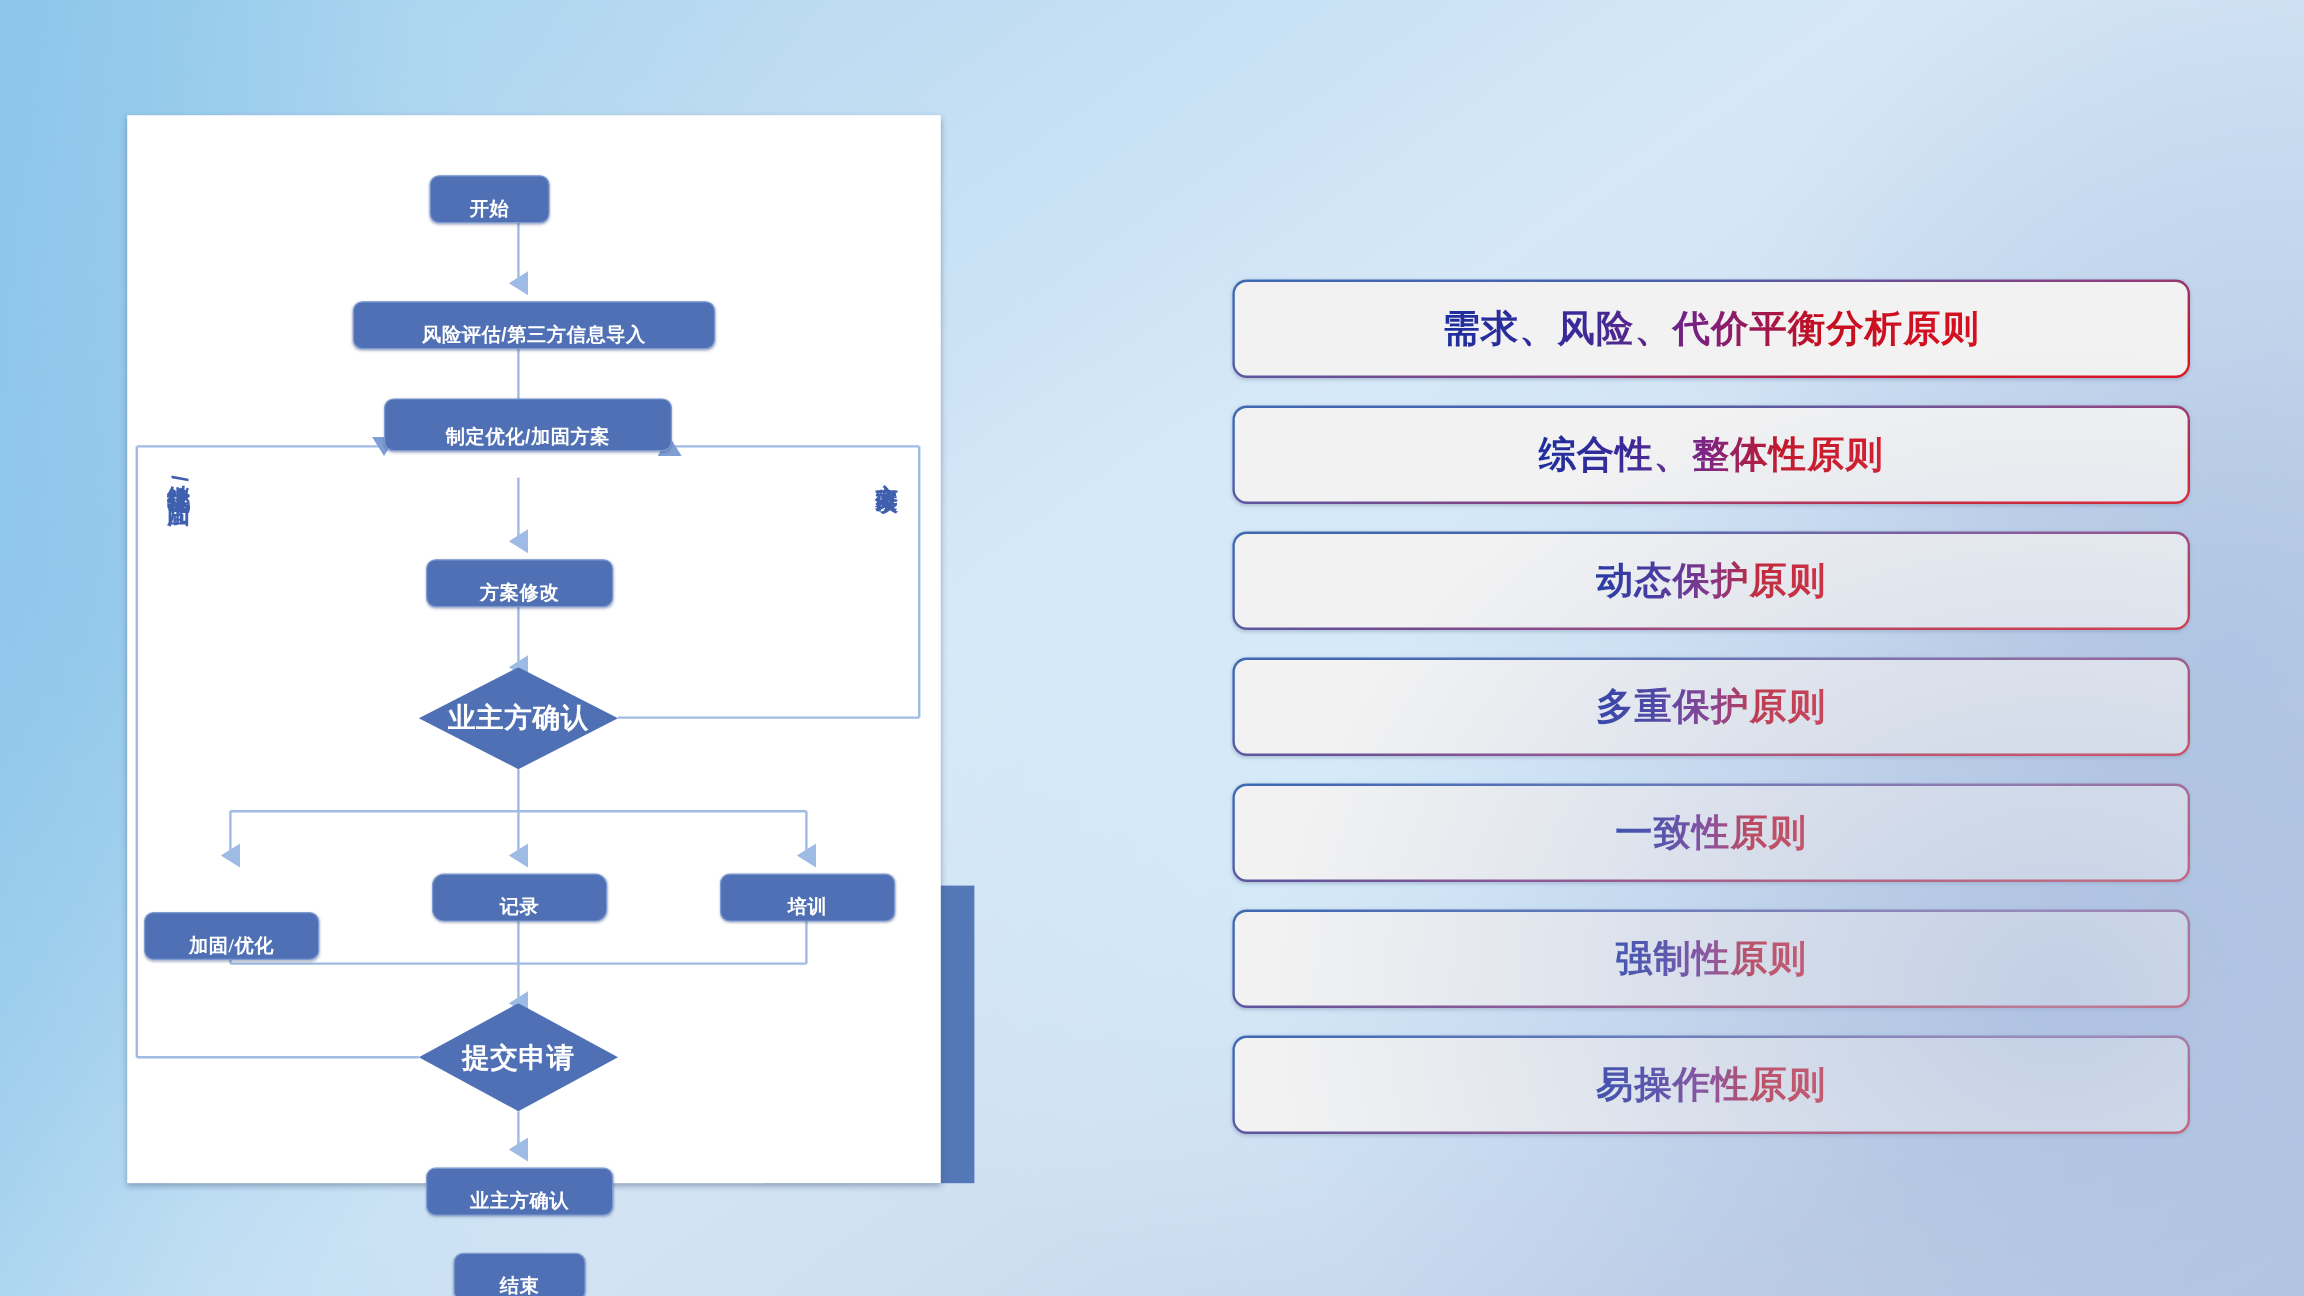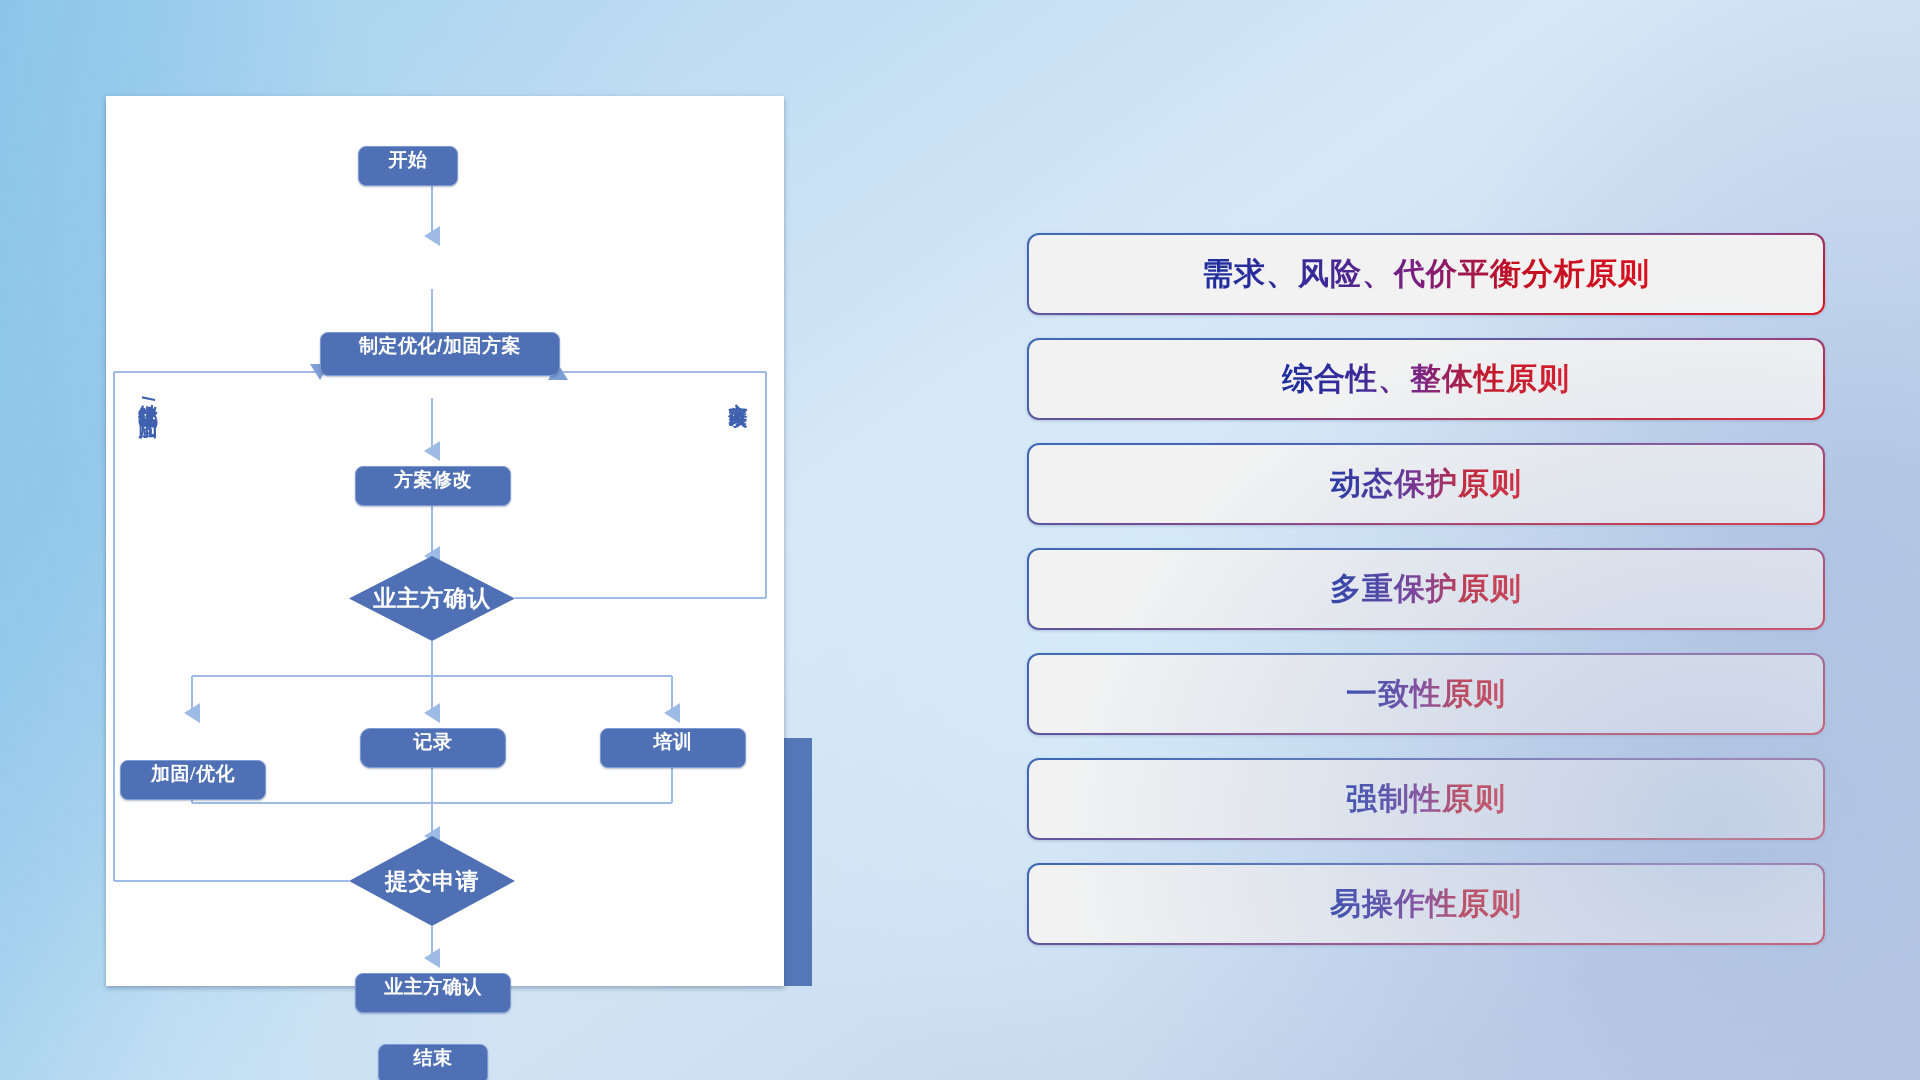--- a/index.html
+++ b/index.html
@@ -39,23 +39,23 @@
 
   .fc{position:absolute;inset:0;}
   .fc svg{position:absolute;left:0;top:0;width:678px;height:890px;}
 
   .node{
     position:absolute;
     background:#4f70b4;
     border:1px solid #7e9ad2;
     border-radius:8px;
     color:#ffffff;
-    font-size:19px;
+    font-size:16px;
     font-weight:bold;
-    display:flex;align-items:flex-start;justify-content:center;
+    display:flex;align-items:flex-end;justify-content:center;
     box-shadow:0 1px 2px rgba(40,60,110,.35);
     white-space:nowrap;
     letter-spacing:.5px;
   }
   .diamond{
     position:absolute;
     color:#ffffff;font-size:23px;font-weight:bold;
     display:flex;align-items:center;justify-content:center;
     letter-spacing:.5px;
   }
@@ -162,20 +162,23 @@
           <line x1="409" y1="502" x2="660" y2="502"></line>
           <line x1="660" y1="502" x2="660" y2="276"></line>
           <line x1="660" y1="276" x2="452" y2="276" marker-end="url(#ahr)"></line>
         </g>
       </svg>
 
       <div class="node" style="left:252px;top:50px;width:98px;height:38px;">
         <span>开始</span>
       </div>
 
+      <div class="node" style="left:188px;top:155px;width:300px;height:38px;">
+        <span>风险评估/第三方信息导入</span>
+      </div>
 
       <div class="node" style="left:214px;top:236px;width:238px;height:42px;">
         <span>制定优化/加固方案</span>
       </div>
 
       <div class="node" style="left:249px;top:370px;width:154px;height:38px;">
         <span>方案修改</span>
       </div>
 
       <div class="diamond" style="left:243px;top:460px;width:166px;height:85px;">

